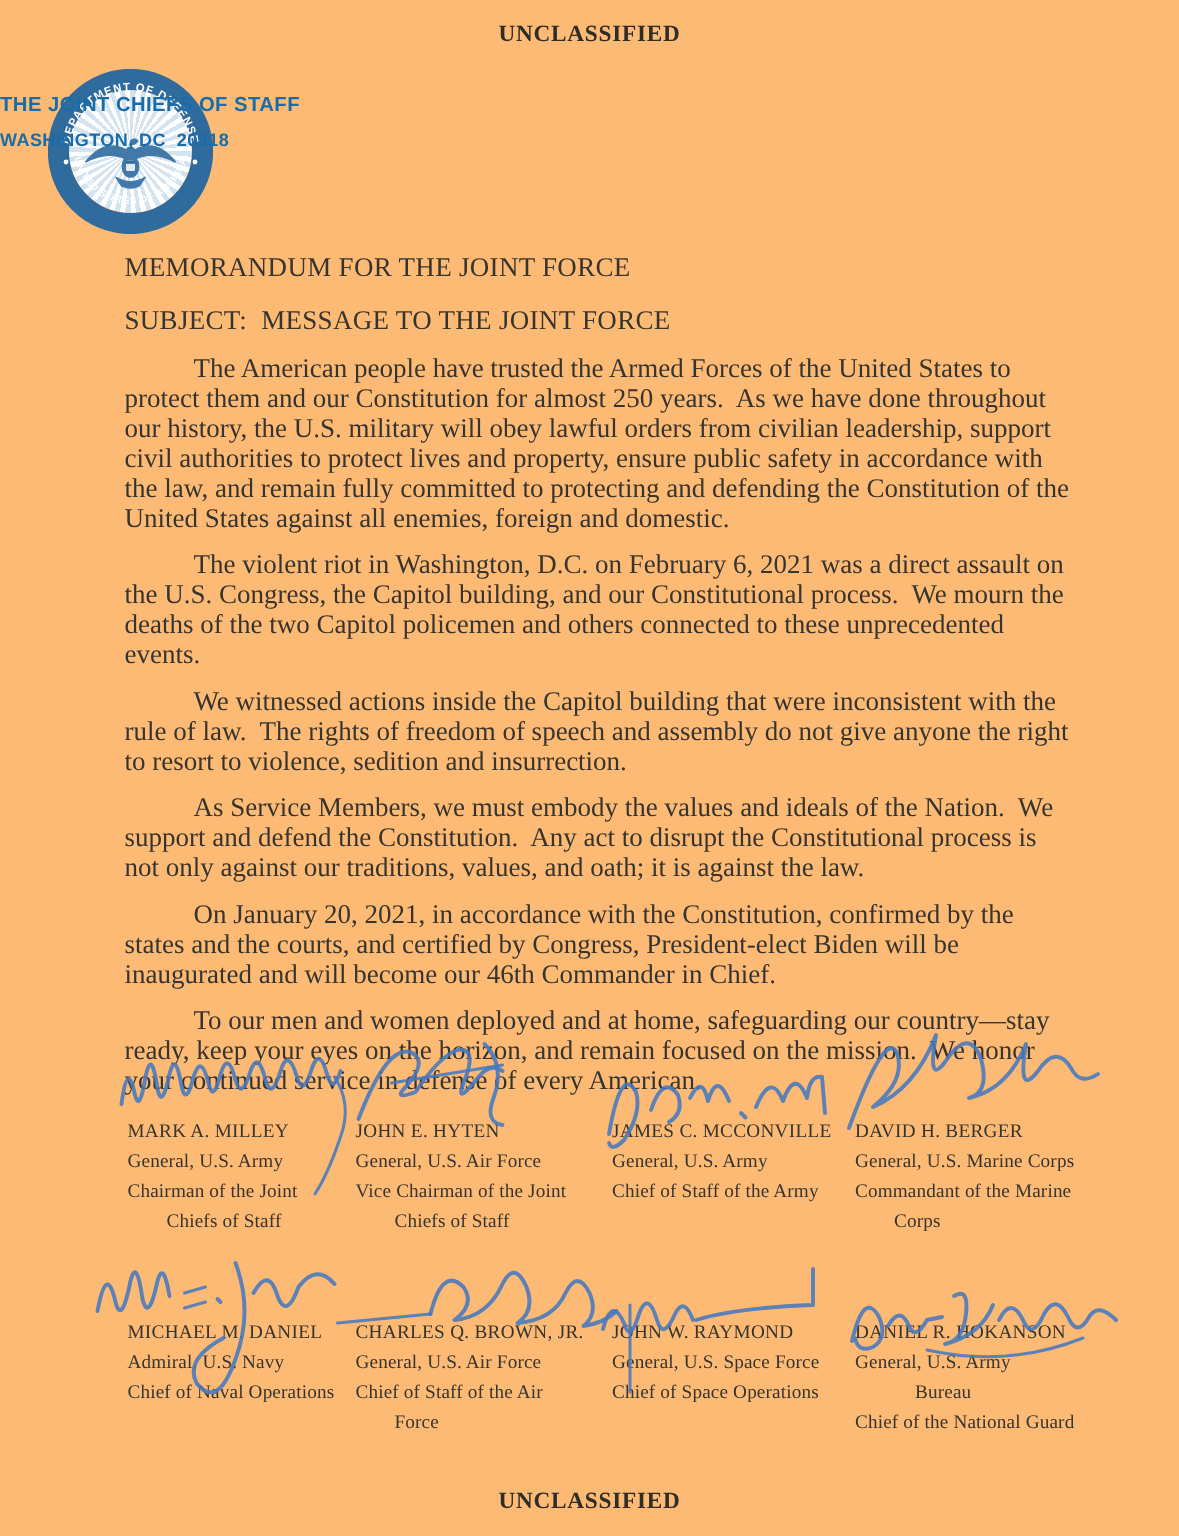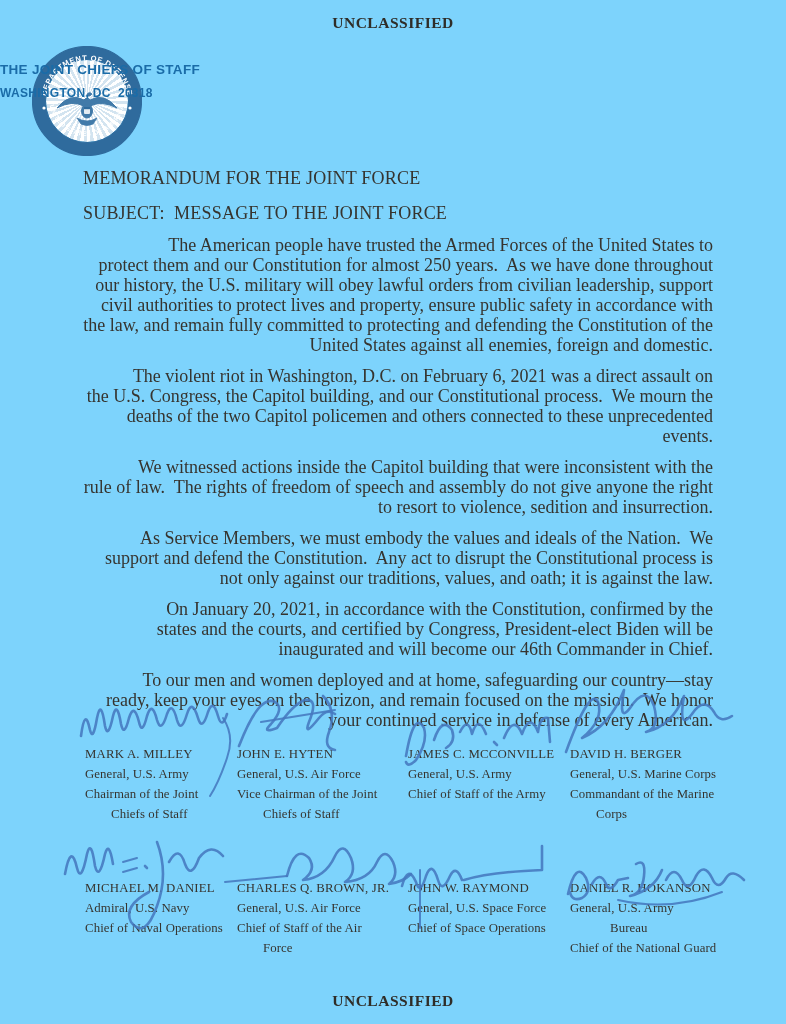--- a/index.html
+++ b/index.html
@@ -2,21 +2,21 @@
 <html><head>
 <meta charset="utf-8">
 <style>
   * { margin: 0; padding: 0; box-sizing: border-box; }
   html, body { background: #e8e8e8; }
   body { font-family: "Liberation Serif", serif; }
   .page {
     position: relative;
     width: 786px; height: 1024px;
     margin: 0 auto;
-    background: #7dd3fc;
+    background: #fdba74;
     overflow: hidden;
     color: #36342f;
   }
 
   
   .classification-top {
     position: absolute; top: 14px; left: 0; right: 0;
     text-align: center;
     font-weight: bold; font-size: 15.5px; letter-spacing: 0.5px;
     color: #2f2d28;
@@ -52,21 +52,21 @@
   }
   .seal svg { position: absolute; top: 0; left: 0; }
 
   
   .content {
     position: absolute; top: 168px; left: 83px; width: 630px;
     font-size: 18px; line-height: 20px;
   }
   .memo-line { margin-bottom: 15px; letter-spacing: 0.2px; white-space: pre-wrap; }
   .subject-line { margin-bottom: 12px; letter-spacing: 0.2px; white-space: pre-wrap; }
-  .content p { margin-bottom: 11px; text-indent: 46px; white-space: pre-wrap; text-align: right; }
+  .content p { margin-bottom: 11px; text-indent: 46px; white-space: pre-wrap; text-align: left; }
 
   
   .sig-row {
     position: absolute; left: 85px; width: 665px;
     display: grid;
     grid-template-columns: 152px 171px 162px 180px;
   }
   .sig-row-1 { top: 744px; }
   .sig-row-2 { top: 878px; }
   .sig-block { position: relative; font-size: 12.8px; line-height: 20px; }

